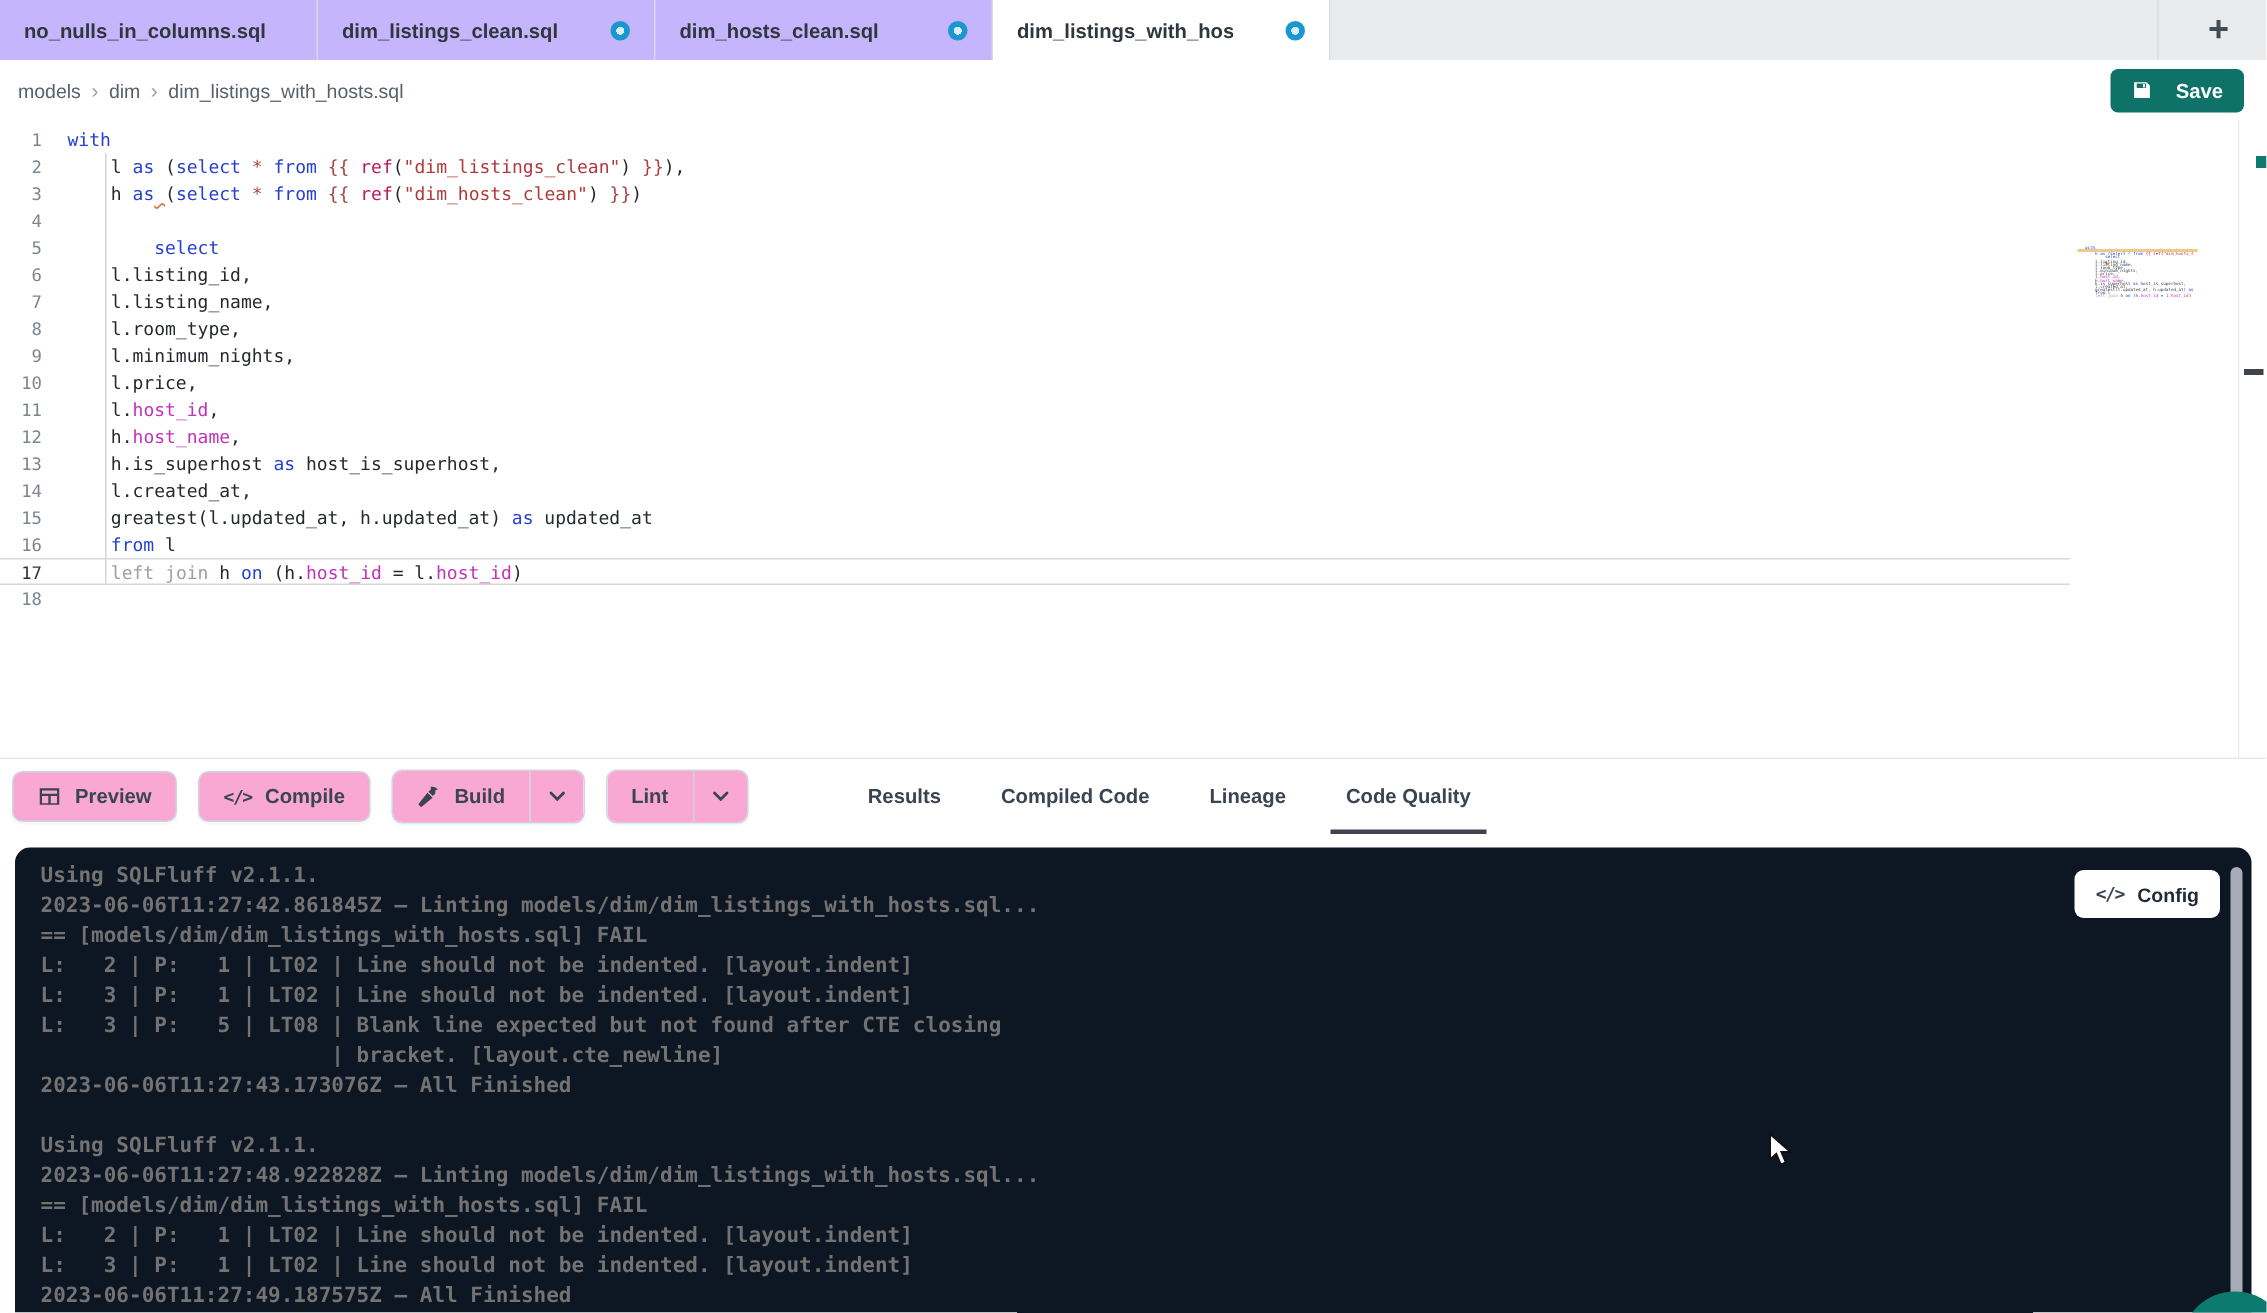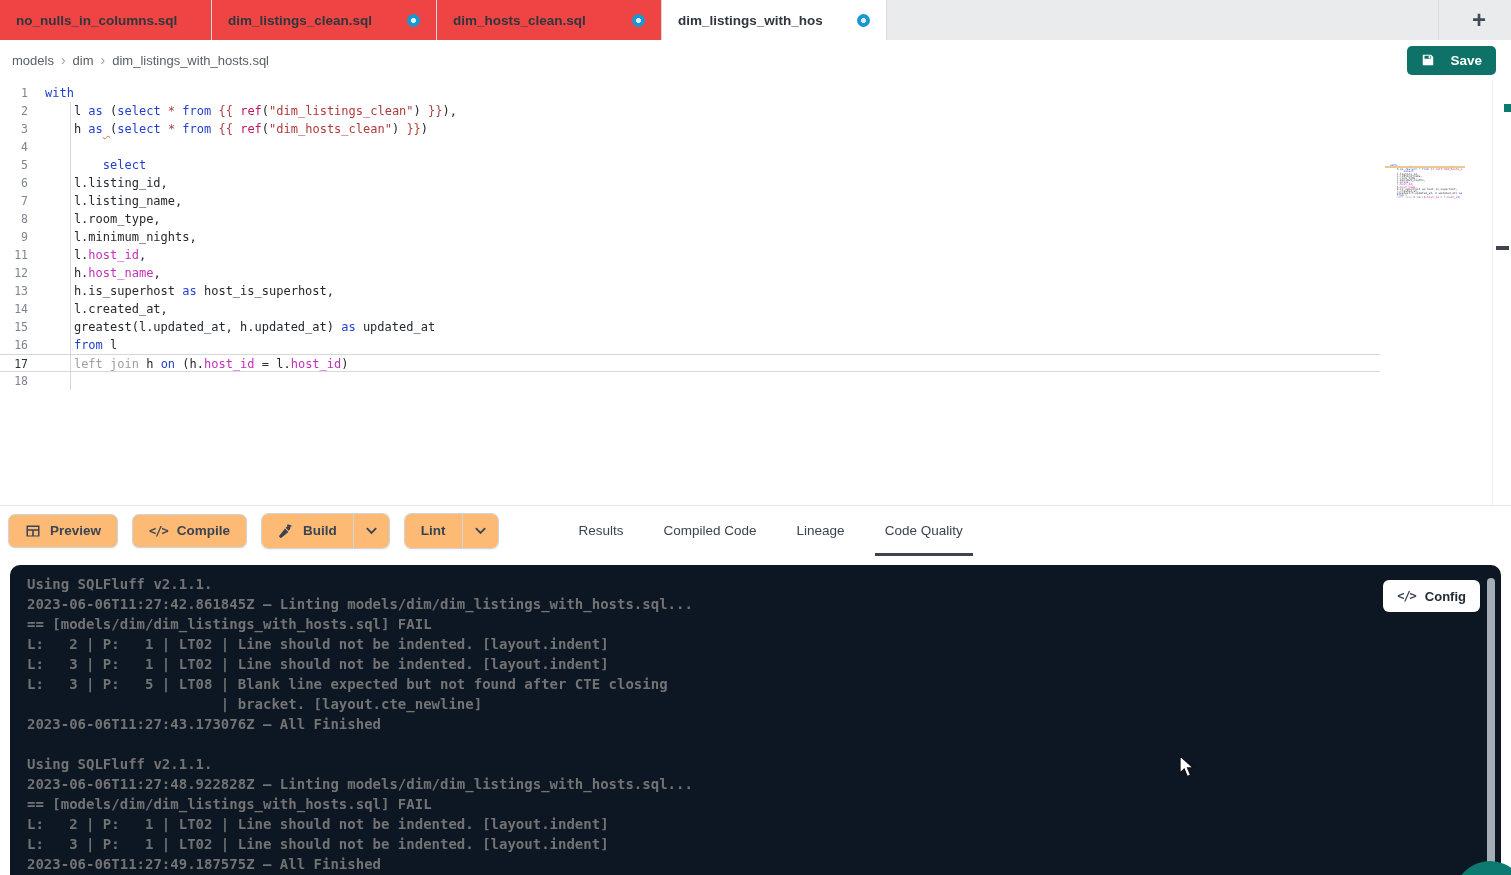--- a/index.html
+++ b/index.html
@@ -3,21 +3,21 @@
 <meta charset="utf-8">
 <style>
   * { margin:0; padding:0; box-sizing:border-box; }
   html,body { width:1511px; height:875px; overflow:hidden; background:#fff;
     font-family:"Liberation Sans", sans-serif; position:relative; }
 
   
   .tabbar { position:absolute; top:0; left:0; width:1511px; height:40px;
     background:#e9ebed; display:flex; align-items:stretch; }
   .tab { display:flex; align-items:center; justify-content:space-between;
-    padding:0 16px; border-right:1px solid #d8dade; background:#ef4444;
+    padding:0 16px; border-right:1px solid #d8dade; background:#c4b5fd;
     font-size:13.5px; font-weight:700; color:#2f363d; cursor:pointer; }
   .tab:nth-child(1){ width:212px; }
   .tab:nth-child(2),.tab:nth-child(3),.tab:nth-child(4){ width:225px;gap:25px; }
   .tab.active { background:#ffffff; }
   .tab-label { white-space:nowrap; overflow:hidden; }
   .dot { width:13px; height:13px; border-radius:50%; flex:0 0 13px; margin-left:10px;
     background:radial-gradient(circle at center,#d9eef8 0 2.6px,#1b97cf 2.7px); }
   .tab-rest { flex:1; display:flex; align-items:center; justify-content:flex-end; }
   .vdiv { width:1px; height:40px; background:#d8dade; margin-right:26px; }
   .plus-btn { width:28px; height:28px; margin-right:18px; display:flex; align-items:center;
@@ -61,32 +61,32 @@
     background:#ecc98c; }
   .ed-sep { position:absolute; top:80px; left:1492px; width:1px; height:425px; background:#ededee; }
   .ed-mark-teal { position:absolute; top:104px; left:1504px; width:7px; height:8px; background:#0d7a70; }
   .ed-mark-dark { position:absolute; top:246px; left:1496px; width:13px; height:4px; background:#3f434a; }
 
   
   .toolbar { position:absolute; top:505px; left:0; width:1511px; height:50px;
     border-top:1px solid #e7e9ec; background:#fff; display:flex; align-items:center;
     padding-left:8px; }
   .btn, .btn-main, .btn-caret { display:flex; align-items:center; gap:9px; height:34px;
-    background:#fdba74; font-size:13.5px; font-weight:700; color:#3a4452; cursor:pointer; }
+    background:#f9a8d4; font-size:13.5px; font-weight:700; color:#3a4452; cursor:pointer; }
   .btn { border:1px solid #d0d5dd; border-radius:7px; padding:0 16px; margin-right:14px;
     box-shadow:0 1px 2px rgba(16,24,40,.05); }
   .btn-split { display:flex; margin-right:14px; box-shadow:0 1px 2px rgba(16,24,40,.05);
     border:1px solid #d0d5dd; border-radius:7px; overflow:hidden; }
   .btn-main { padding:0 16px; border:none; }
   .btn-caret { width:36px; justify-content:center; border:none; border-left:1px solid #d0d5dd; }
   .code-glyph { font-family:"DejaVu Sans Mono", monospace; font-weight:700; font-size:12px;
     letter-spacing:-1px; color:#3a4452; }
   .btabs { display:flex; margin-left:46px; height:50px; }
   .btab { position:relative; display:flex; align-items:center; padding:0 20px;
-    font-size:13.5px; font-weight:400; color:#3a4452; cursor:pointer; }
+    font-size:13.5px; font-weight:700; color:#3a4452; cursor:pointer; }
   .btab.active::after { content:''; position:absolute; left:10px; right:10px; bottom:0;
     height:3px; background:#3d4450; }
 
   
   .terminal { position:absolute; top:565px; left:10px; width:1491px; height:310px;
     background:#0d1623; border-radius:10px 10px 0 0; overflow:hidden; }
   .tlines { padding:9px 0 0 17px; }
   .tline { white-space:pre; height:20px; line-height:20px;
     font-family:"DejaVu Sans Mono", monospace; font-weight:700; font-size:14px;
     color:#737373; }
@@ -178,20 +178,24 @@
         <span class="ln">7</span>
         <span class="code"><span>    l.listing_name,</span></span>
       </div>
       <div class="code-row">
         <span class="ln">8</span>
         <span class="code"><span>    l.room_type,</span></span>
       </div>
       <div class="code-row">
         <span class="ln">9</span>
         <span class="code"><span>    l.minimum_nights,</span></span>
+      </div>
+      <div class="code-row">
+        <span class="ln">10</span>
+        <span class="code"><span>    l.price,</span></span>
       </div>
       <div class="code-row">
         <span class="ln">11</span>
         <span class="code"><span>    l.</span><span class="col">host_id</span><span>,</span></span>
       </div>
       <div class="code-row">
         <span class="ln">12</span>
         <span class="code"><span>    h.</span><span class="col">host_name</span><span>,</span></span>
       </div>
       <div class="code-row">

